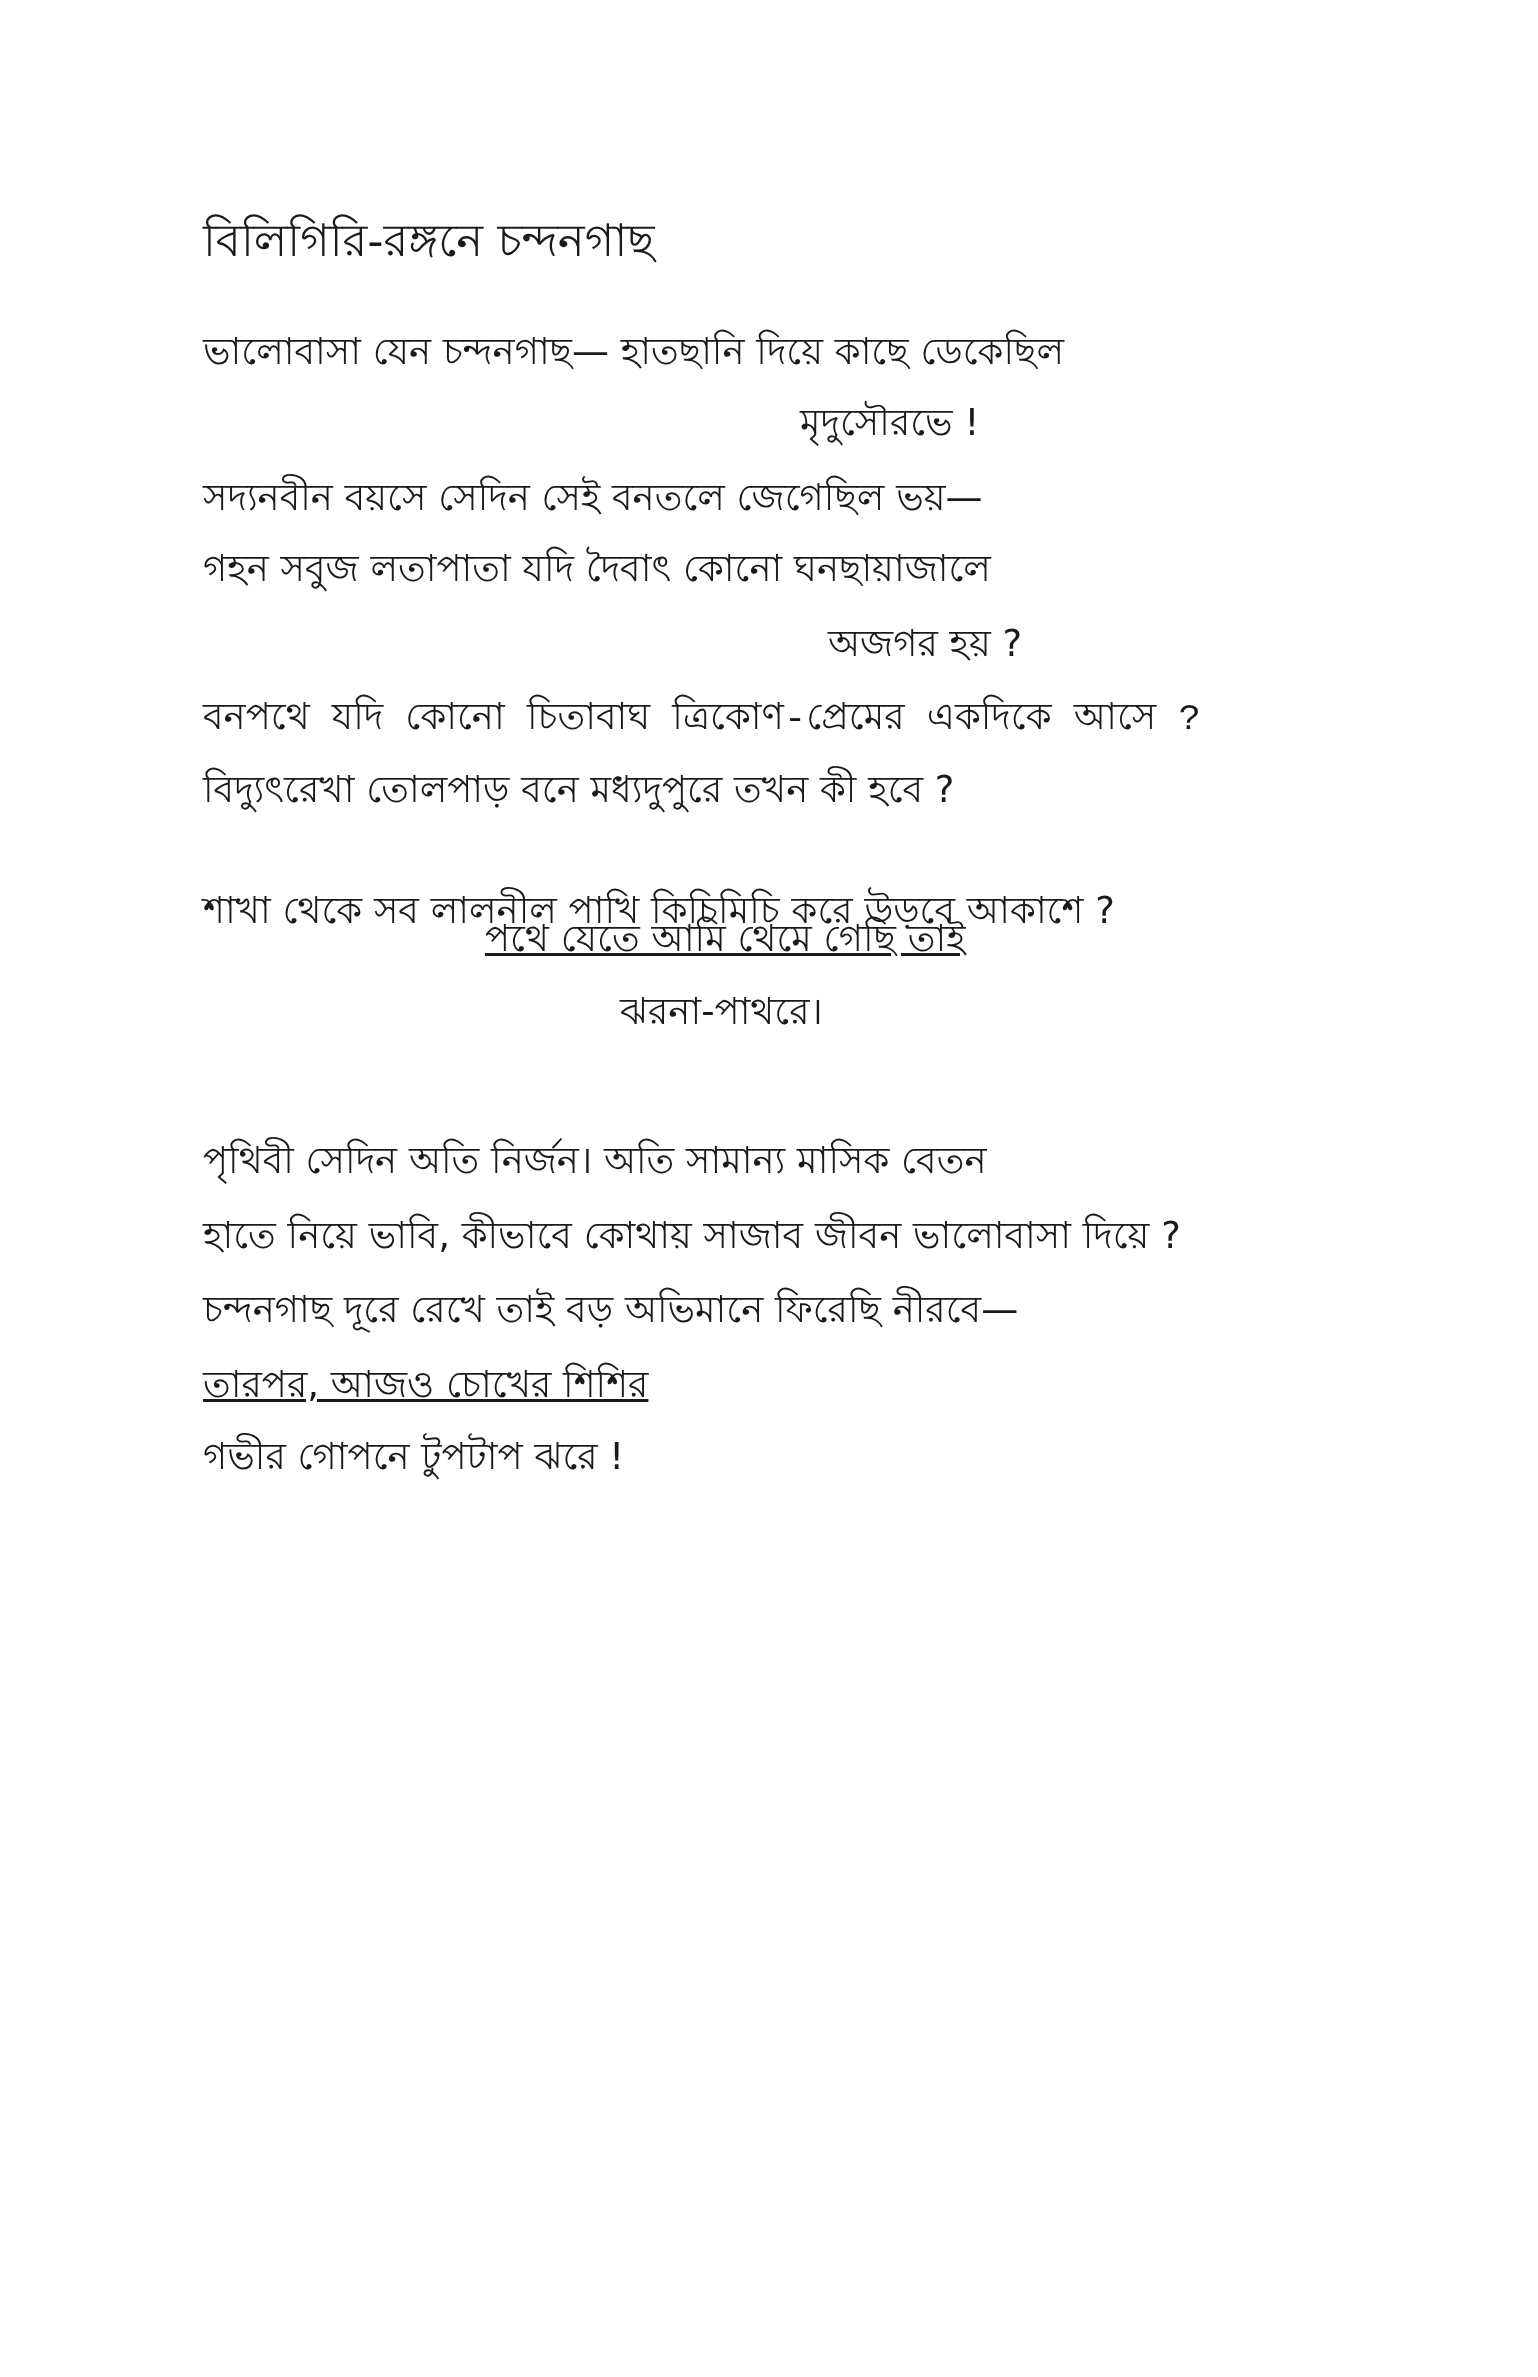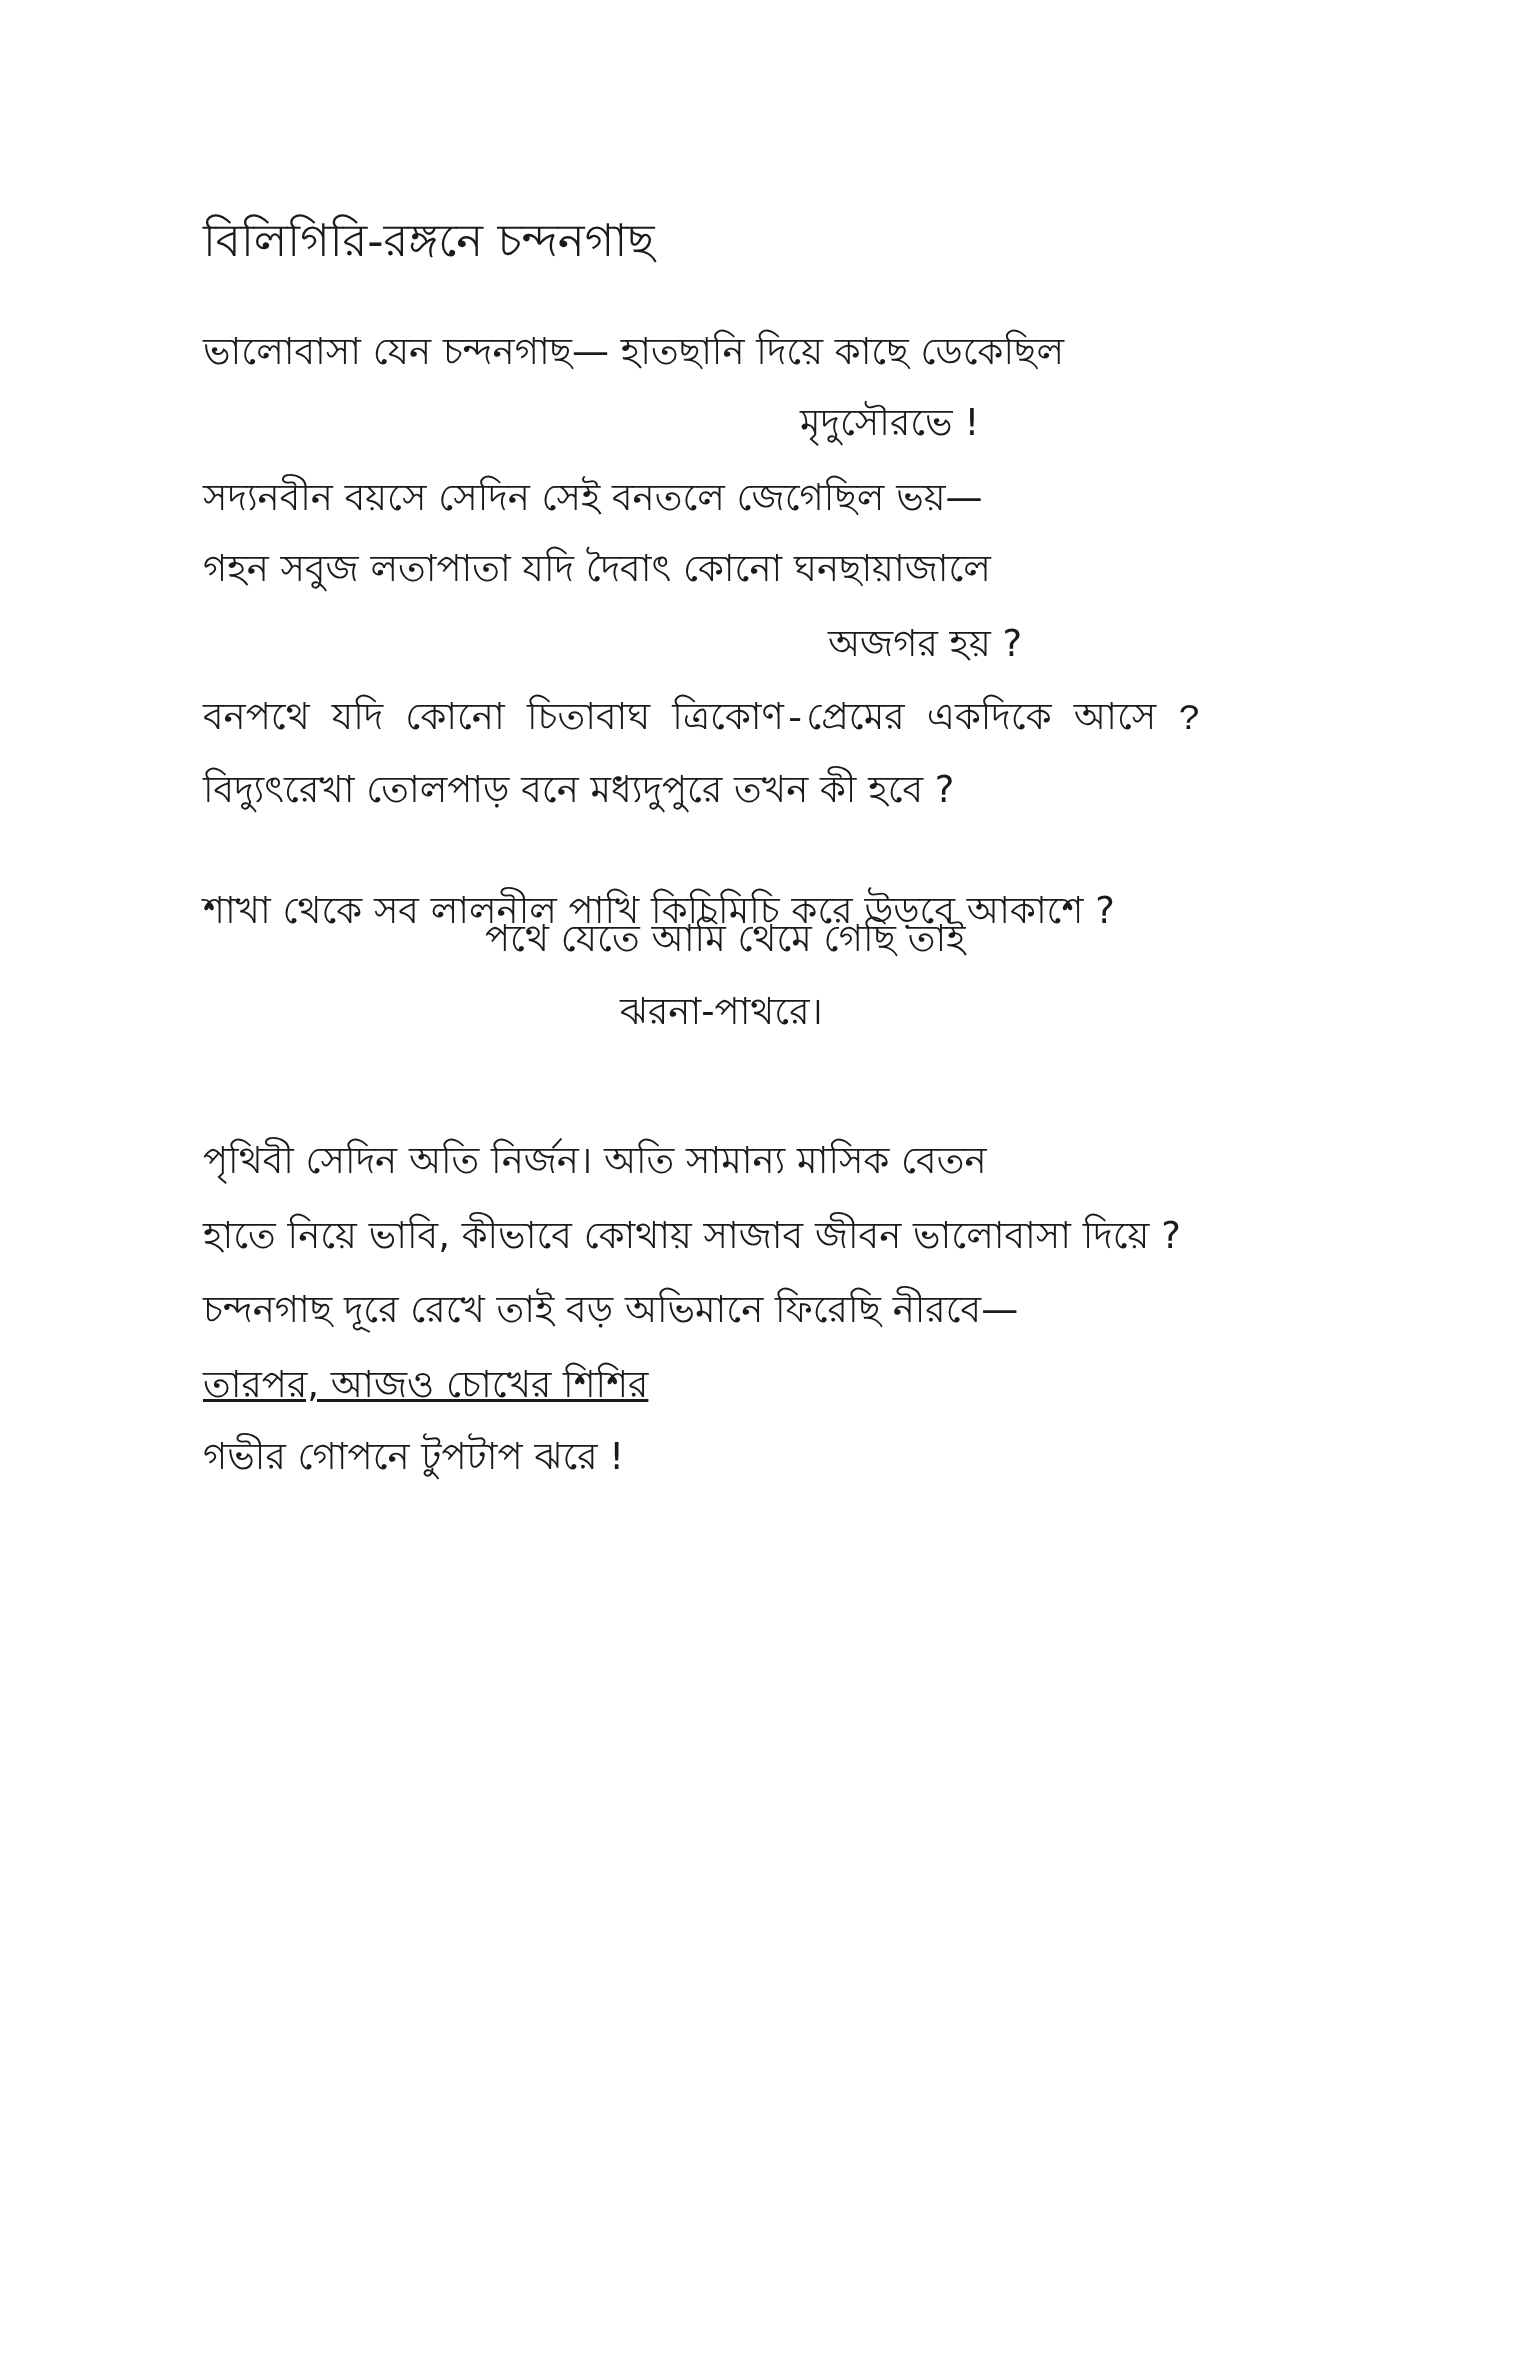--- a/index.html
+++ b/index.html
@@ -48,21 +48,21 @@
 
   <div>
     <p class="line" style="left:203px; top:328px;">ভালোবাসা যেন চন্দনগাছ— হাতছানি দিয়ে কাছে ডেকেছিল</p>
     <p class="line" style="left:800px; top:399px;">মৃদুসৌরভে !</p>
     <p class="line" style="left:203px; top:474px;">সদ্যনবীন বয়সে সেদিন সেই বনতলে জেগেছিল ভয়—</p>
     <p class="line" style="left:203px; top:545px;">গহন সবুজ লতাপাতা যদি দৈবাৎ কোনো ঘনছায়াজালে</p>
     <p class="line" style="left:828px; top:620px;">অজগর হয় ?</p>
     <p class="line" style="left:203px; top:695px;font-family:Liberation Mono, monospace;">বনপথে যদি কোনো চিতাবাঘ ত্রিকোণ-প্রেমের একদিকে আসে ?</p>
     <p class="line" style="left:203px; top:766px;text-align:center;">বিদ্যুৎরেখা তোলপাড় বনে মধ্যদুপুরে তখন কী হবে ?</p>
     <p class="line" style="left:203px; top:839px;margin-top:48px;">শাখা থেকে সব লালনীল পাখি কিচিমিচি করে উড়বে আকাশে ?</p>
-    <p class="line" style="left:485px; top:915px;">পথে যেতে আমি থেমে গেছি তাই</p>
+    <p class="line" style="left:485px; top:915px;text-decoration:underline;">পথে যেতে আমি থেমে গেছি তাই</p>
     <p class="line" style="left:620px; top:988px;">ঝরনা-পাথরে।</p>
   </div>
 
   <div>
     <p class="line" style="left:203px; top:1137px;">পৃথিবী সেদিন অতি নির্জন। অতি সামান্য মাসিক বেতন</p>
     <p class="line" style="left:203px; top:1212px;">হাতে নিয়ে ভাবি, কীভাবে কোথায় সাজাব জীবন ভালোবাসা দিয়ে ?</p>
     <p class="line" style="left:203px; top:1286px;">চন্দনগাছ দূরে রেখে তাই বড় অভিমানে ফিরেছি নীরবে—</p>
     <p class="line" style="left:203px; top:1361px;text-decoration:underline;">তারপর, আজও চোখের শিশির</p>
     <p class="line" style="left:203px; top:1433px;">গভীর গোপনে টুপটাপ ঝরে !</p>
   </div>

